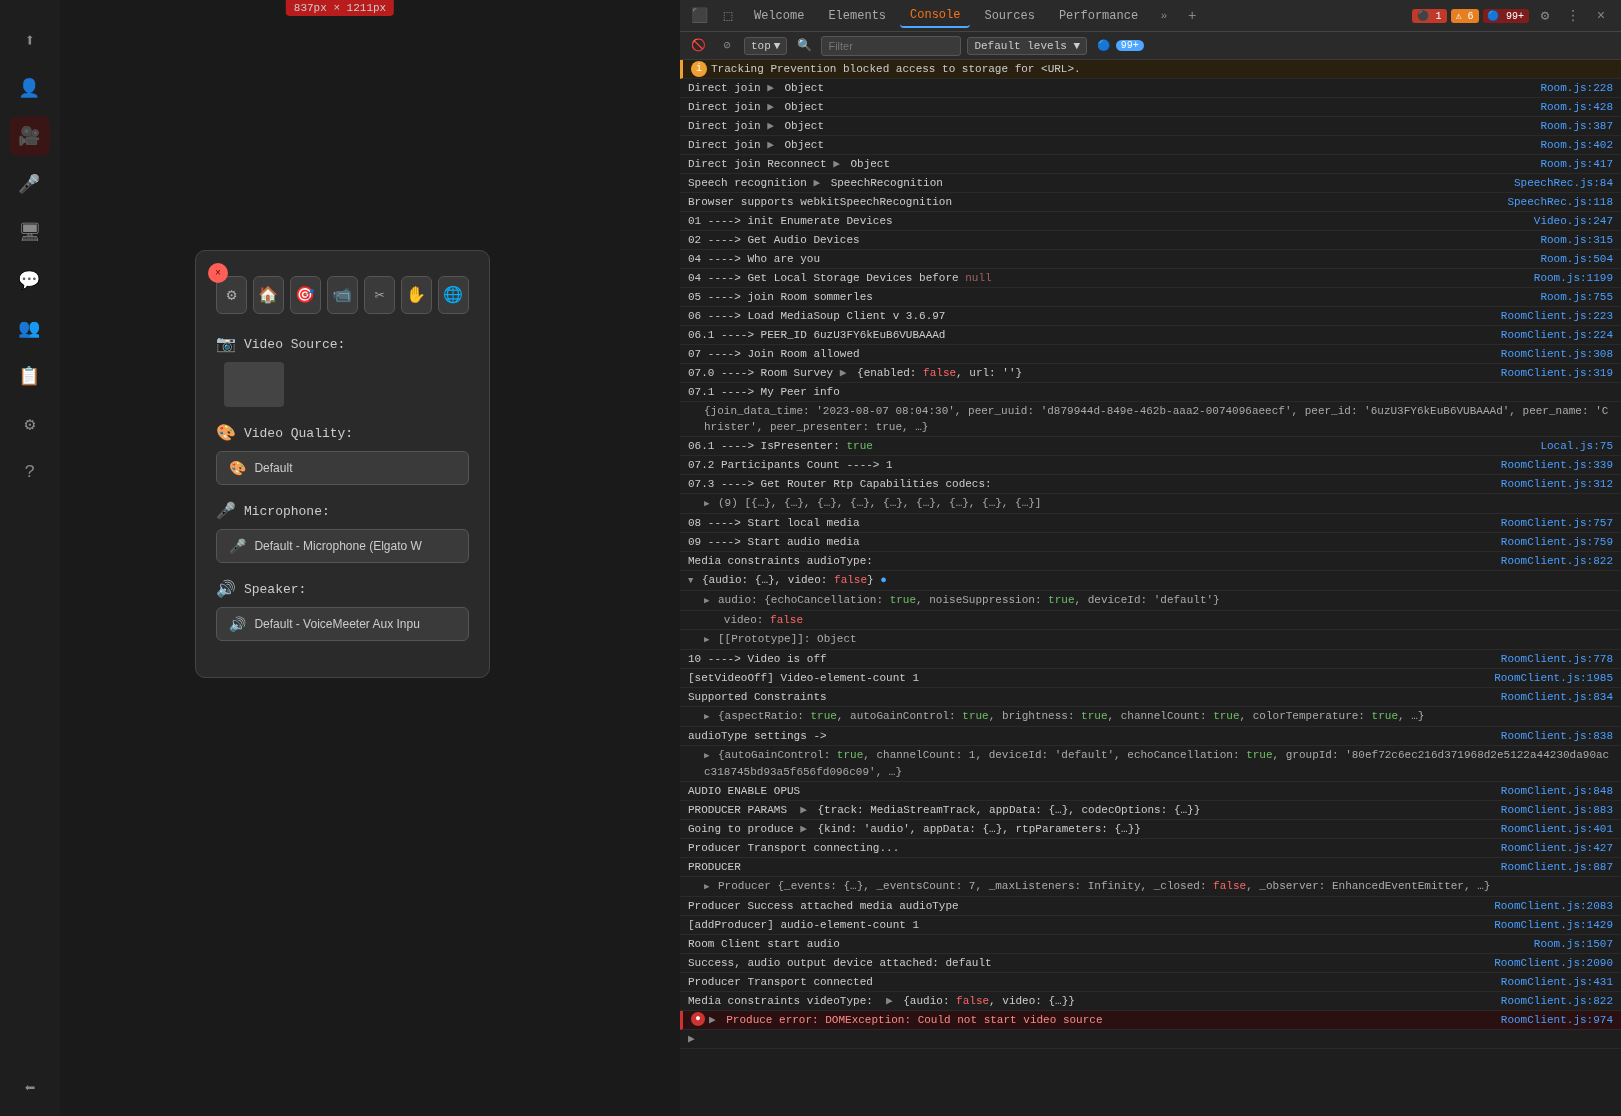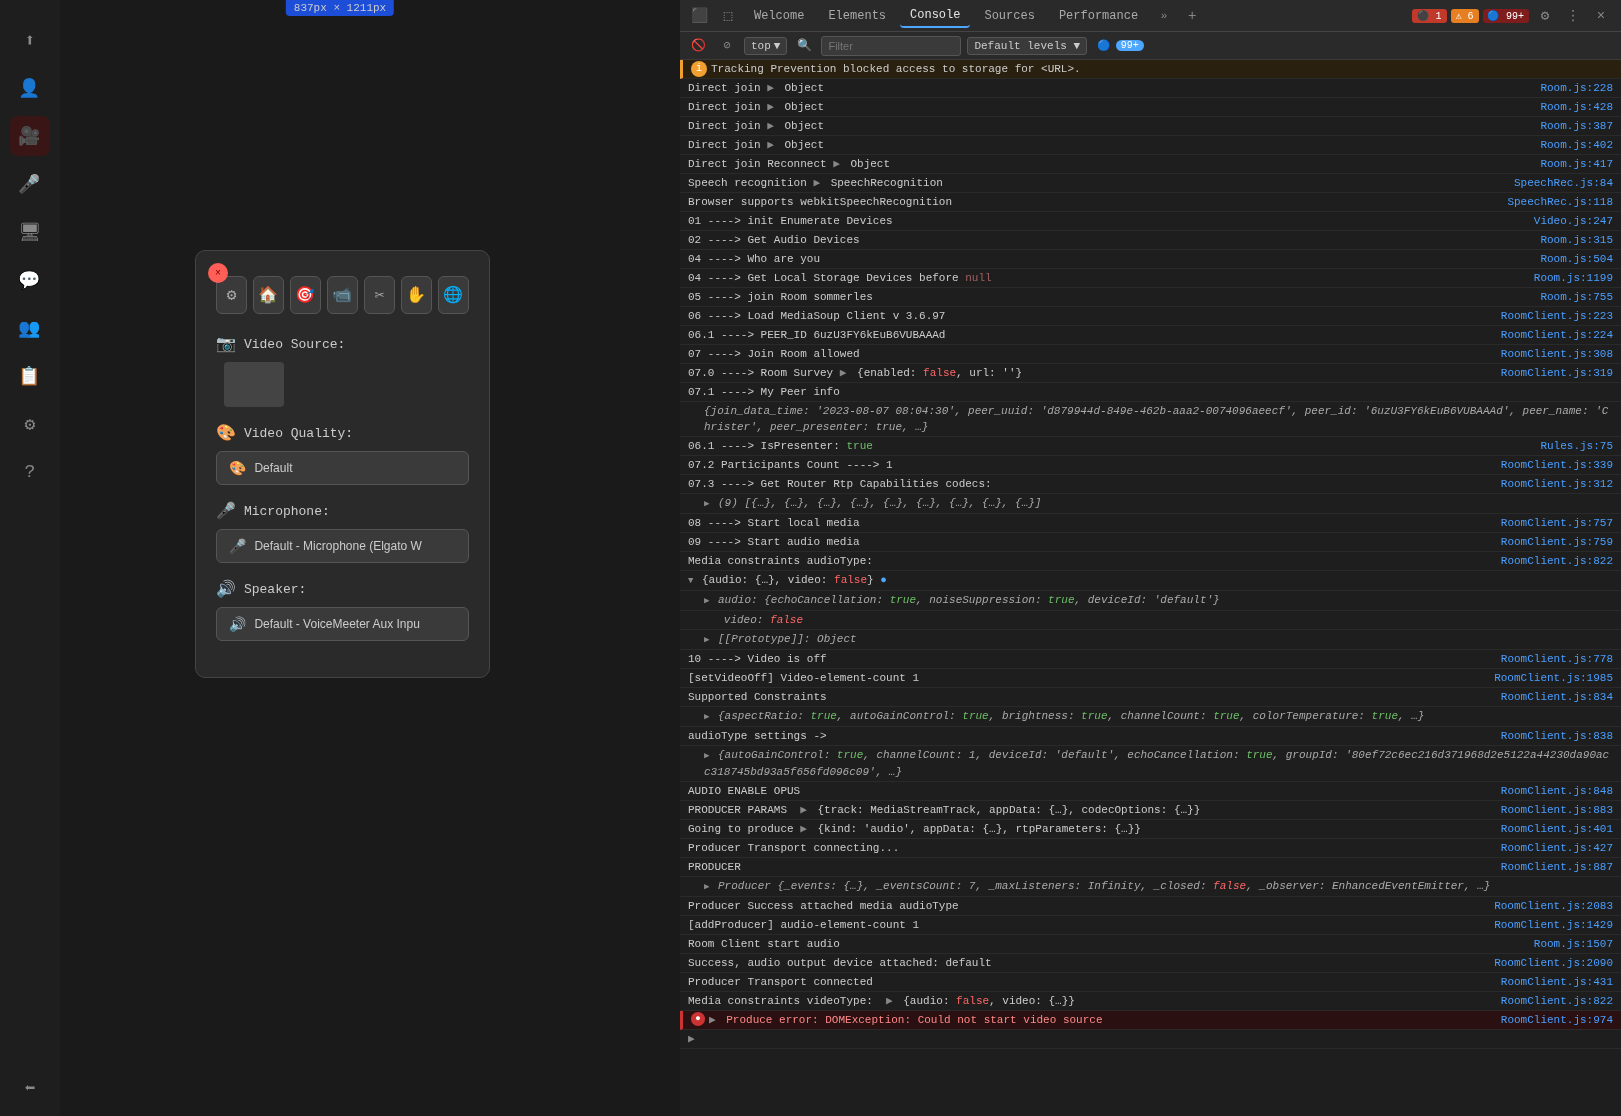--- a/index.html
+++ b/index.html
@@ -21,21 +21,21 @@
       position: relative;
       flex-shrink: 0;
     }
 
     
     .dimension-indicator {
       position: absolute;
       top: 0;
       left: 50%;
       transform: translateX(-50%);
-      background: #1d4ed8;
+      background: #b91c1c;
       color: #ccc;
       padding: 2px 8px;
       font-size: 11px;
       border-radius: 0 0 4px 4px;
       z-index: 10;
     }
 
     
     .left-sidebar {
       position: absolute;
@@ -178,21 +178,21 @@
     }
 
     .devtools-tab {
       padding: 4px 10px;
       color: #aaa;
       font-size: 12px;
       cursor: pointer;
       border-radius: 4px;
     }
     .devtools-tab.active {
-      color: #e5e5e5;
+      color: #f97316;
       border-bottom: 2px solid #4da6ff;
     }
 
     .devtools-icons {
       margin-left: auto;
       display: flex;
       gap: 4px;
       align-items: center;
     }
 
@@ -342,21 +342,21 @@
       margin-right: 4px;
     }
 
     .triangle { color: #888; margin-right: 4px; }
     .keyword-green { color: #6dbf67; }
     .keyword-red { color: #ff6666; }
     .keyword-null { color: #a06060; }
 
     .expand-arrow { color: #888; font-size: 9px; margin-right: 2px; }
 
-    .indent-1 { padding-left: 24px; font-style: italic; }
+    .indent-1 { padding-left: 24px; }
 
     .count-badge {
       background: #4da6ff;
       color: #fff;
       border-radius: 8px;
       padding: 0 5px;
       font-size: 10px;
       margin-left: 3px;
     }
 
@@ -562,21 +562,21 @@
       <span class="line-location">RoomClient.js:319</span>
     </div>
     <div class="console-line">
       <span class="line-content">07.1 ----&gt; My Peer info</span>
     </div>
     <div class="console-line indent-1">
       <span class="line-content" style="color:#aaa;">{join_data_time: '2023-08-07 08:04:30', peer_uuid: 'd879944d-849e-462b-aaa2-0074096aeecf', peer_id: '6uzU3FY6kEuB6VUBAAAd', peer_name: 'Christer', peer_presenter: true, …}</span>
     </div>
     <div class="console-line">
       <span class="line-content">06.1 ----&gt; IsPresenter: <span class="keyword-green">true</span></span>
-      <span class="line-location">Rules.js:75</span>
+      <span class="line-location">Local.js:75</span>
     </div>
     <div class="console-line">
       <span class="line-content">07.2 Participants Count ----&gt; 1</span>
       <span class="line-location">RoomClient.js:339</span>
     </div>
     <div class="console-line">
       <span class="line-content">07.3 ----&gt; Get Router Rtp Capabilities codecs:</span>
       <span class="line-location">RoomClient.js:312</span>
     </div>
     <div class="console-line indent-1">

